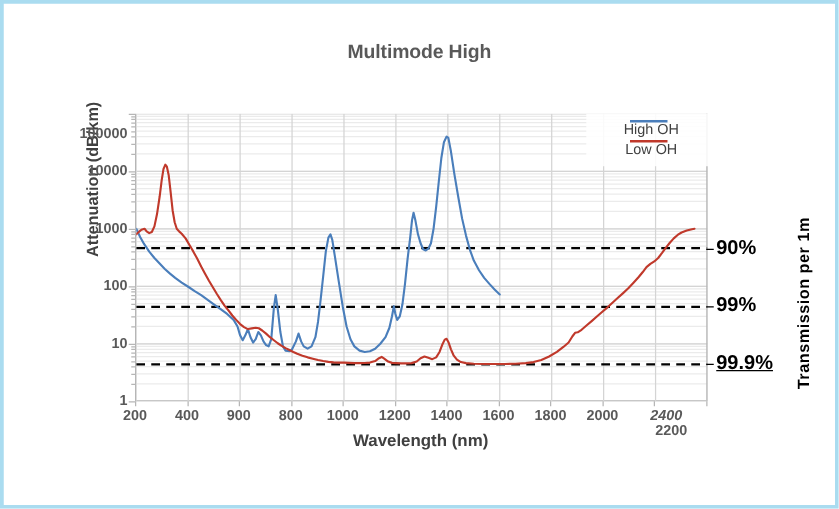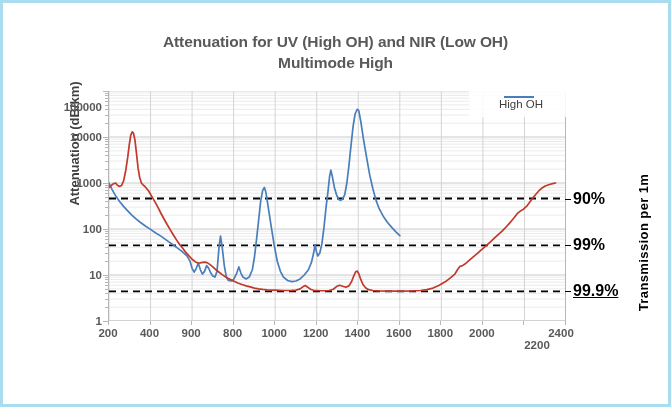--- a/index.html
+++ b/index.html
@@ -59,25 +59,25 @@
   .xtick{position:absolute;background:#b6b6b6;width:1px;height:4px;top:230px;}
   #right-axis{position:absolute;left:562px;top:88px;width:1px;height:230px;background:#b6b6b6;}
   .rtick{position:absolute;left:562px;width:6px;height:1px;background:#000;}
 </style>
 </head>
 <body>
 
 <div id="frame">
 
   <div id="chart-title">
-    <span>Attenuation for UV (High OH) and NIR (Low OH)</span>
     <span class="l2">Multimode High</span>
   </div>
 
   <div id="y-axis-title">Attenuation (dB/km)</div>
+  <div id="x-axis-title">Wavelength (nm)</div>
   <div id="r-axis-title">Transmission  per  1m</div>
 
   <div id="plot-area">
     <svg id="plot-svg" viewBox="0 0 457 230" preserveAspectRatio="none">
       <g id="grid-minor">
           <line x1="0" y1="230" x2="457" y2="230" stroke="#ebebeb" stroke-width="1"></line>
           <line x1="0" y1="216.15262019945686" x2="457" y2="216.15262019945686" stroke="#ebebeb" stroke-width="1"></line>
           <line x1="0" y1="208.05242228289552" x2="457" y2="208.05242228289552" stroke="#ebebeb" stroke-width="1"></line>
           <line x1="0" y1="202.30524039891372" x2="457" y2="202.30524039891372" stroke="#ebebeb" stroke-width="1"></line>
           <line x1="0" y1="197.84737980054314" x2="457" y2="197.84737980054314" stroke="#ebebeb" stroke-width="1"></line>
@@ -230,31 +230,35 @@
       <div class="xlabel-text" style="left: 146.545px; top: 324px;">400</div>
       <div class="xlabel-text" style="left: 188.091px; top: 324px;">900</div>
       <div class="xlabel-text" style="left: 229.636px; top: 324px;">800</div>
       <div class="xlabel-text" style="left: 271.182px; top: 324px;">1000</div>
       <div class="xlabel-text" style="left: 312.727px; top: 324px;">1200</div>
       <div class="xlabel-text" style="left: 354.273px; top: 324px;">1400</div>
       <div class="xlabel-text" style="left: 395.818px; top: 324px;">1600</div>
       <div class="xlabel-text" style="left: 437.364px; top: 324px;">1800</div>
       <div class="xlabel-text" style="left: 478.909px; top: 324px;">2000</div>
       <div class="xlabel-text" style="left: 534px; top: 324px; margin-top: 12px;">2200</div>
-      <div class="xlabel-text" style="left: 558px; top: 324px;">2400</div>
+      <div class="xlabel-text" style="left: 530px; top: 324px; font-style: italic;">2400</div>
     </div>
   <div id="r-labels">
       <div class="rtick" style="top: 195.513px;"></div>
       <div class="rlabel-text" style="top: 195.513px; left: 570px;">90%</div>
       <div class="rtick" style="top: 242.401px;"></div>
       <div class="rlabel-text" style="top: 242.401px; left: 570px;">99%</div>
       <div class="rtick" style="top: 288.401px;"></div>
       <div class="rlabel-text" style="top: 288.401px; left: 570px; text-decoration: underline;">99.9%</div>
     </div>
 
   <div id="legend">
     <div class="legend-row">
       <span class="legend-swatch" style="border-top-color: rgb(74, 126, 187);"></span>
       <span class="legend-label">High OH</span>
     </div>
+    <div class="legend-row">
+      <span class="legend-swatch" style="border-top-color: rgb(192, 57, 43);"></span>
+      <span class="legend-label">Low OH</span>
+    </div>
   </div>
 
 </div>
 
 </body></html>

